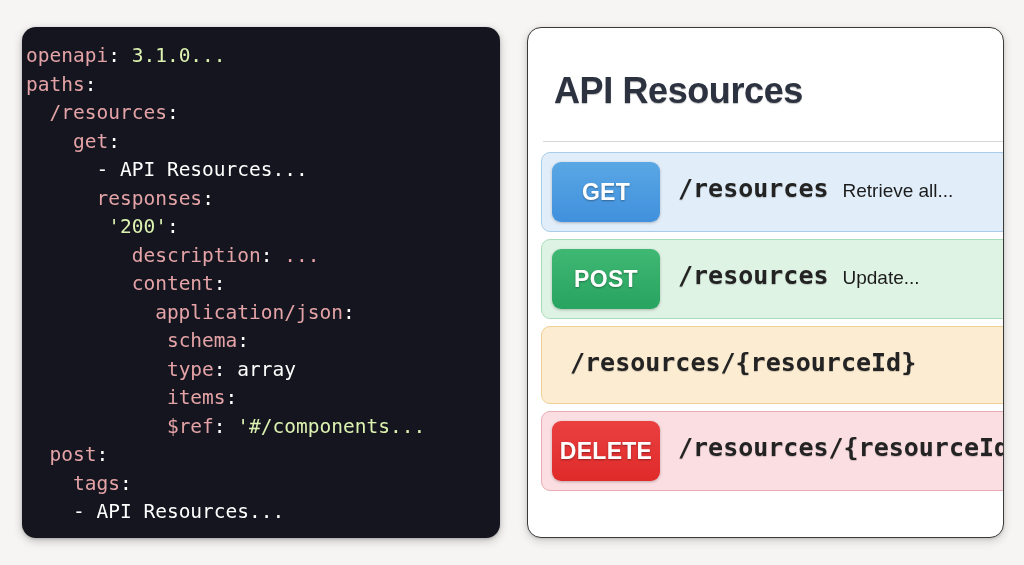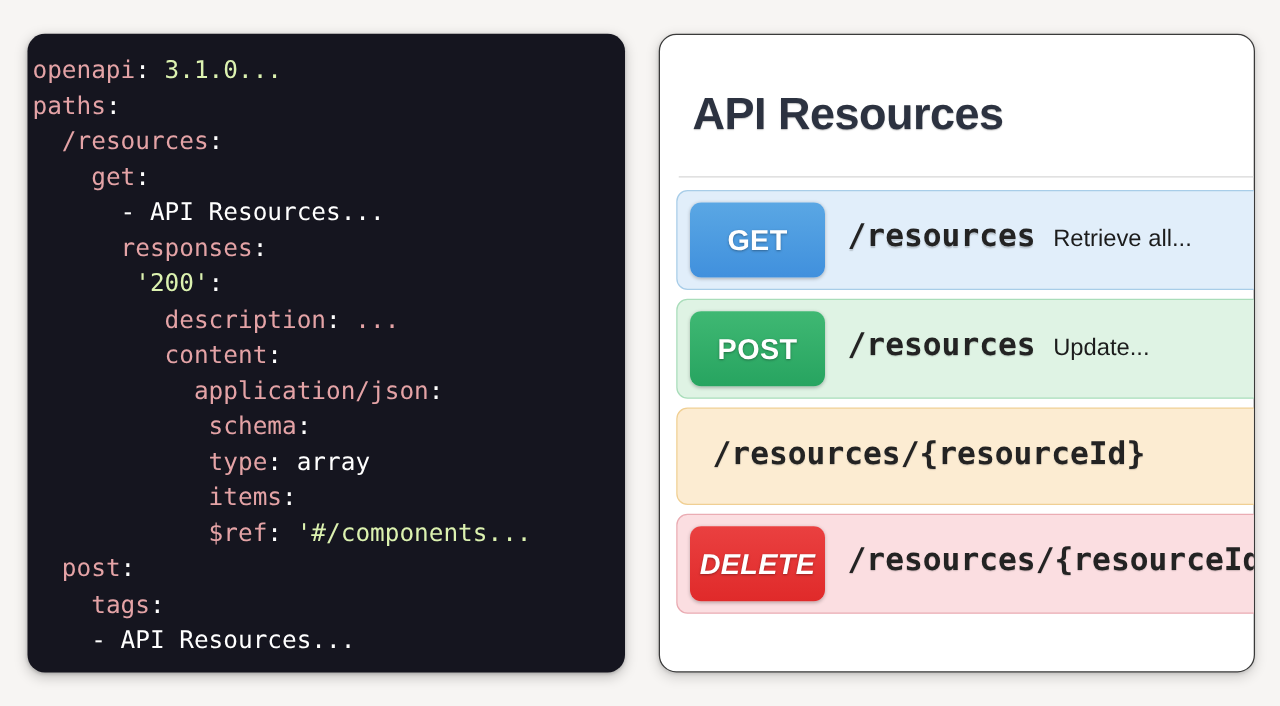--- a/index.html
+++ b/index.html
@@ -145,21 +145,21 @@
 
   
   .row-get    { background: #e1eefa; border: 1px solid #a8cde8; }
   .row-post   { background: #dff3e4; border: 1px solid #a9ddba; }
   .row-put    { background: #fcecd2; border: 1px solid #f0cf93; }
   .row-delete { background: #fbdee1; border: 1px solid #eaacb3; }
 
   .badge-get    { background: linear-gradient(#5aa7e4, #4090dd); }
   .badge-post   { background: linear-gradient(#3fb873, #27a460); }
   .badge-put    { background: linear-gradient(#f5ab33, #ef9d15); }
-  .badge-delete { background: linear-gradient(#ea4040, #e02a2a); font-style: italic; }
+  .badge-delete { background: linear-gradient(#ea4040, #e02a2a); }
 </style>
 </head>
 <body>
 
 <div id="code-panel">
   <div id="code-body"><div class="code-line"><span class="tok-key">openapi</span><span class="tok-punct">: </span><span class="tok-num">3.1.0...</span></div><div class="code-line"><span class="tok-key">paths</span><span class="tok-punct">:</span></div><div class="code-line">  <span class="tok-key">/resources</span><span class="tok-punct">:</span></div><div class="code-line">    <span class="tok-key">get</span><span class="tok-punct">:</span></div><div class="code-line">      <span class="tok-plain">- API Resources...</span></div><div class="code-line">      <span class="tok-key">responses</span><span class="tok-punct">:</span></div><div class="code-line">       <span class="tok-str">'200'</span><span class="tok-punct">:</span></div><div class="code-line">         <span class="tok-key">description</span><span class="tok-punct">: </span><span class="tok-key">...</span></div><div class="code-line">         <span class="tok-key">content</span><span class="tok-punct">:</span></div><div class="code-line">           <span class="tok-key">application/json</span><span class="tok-punct">:</span></div><div class="code-line">            <span class="tok-key">schema</span><span class="tok-punct">:</span></div><div class="code-line">            <span class="tok-key">type</span><span class="tok-punct">: </span><span class="tok-plain">array</span></div><div class="code-line">            <span class="tok-key">items</span><span class="tok-punct">:</span></div><div class="code-line">            <span class="tok-key">$ref</span><span class="tok-punct">: </span><span class="tok-str">'#/components...</span></div><div class="code-line">  <span class="tok-key">post</span><span class="tok-punct">:</span></div><div class="code-line">    <span class="tok-key">tags</span><span class="tok-punct">:</span></div><div class="code-line">    <span class="tok-plain">- API Resources...</span></div></div>
 </div>
 
 <div id="api-card">
   <div id="card-title">API Resources</div>

